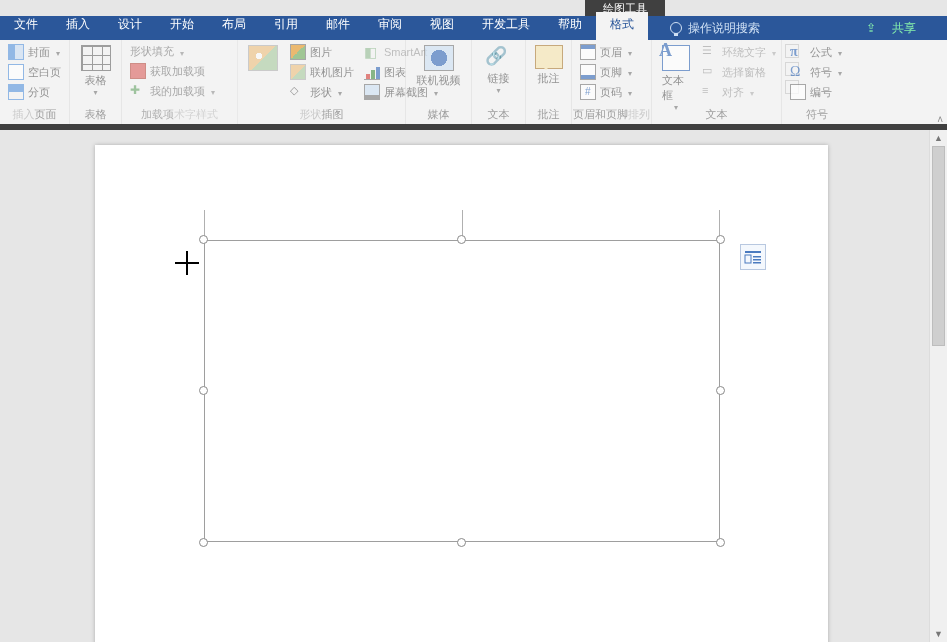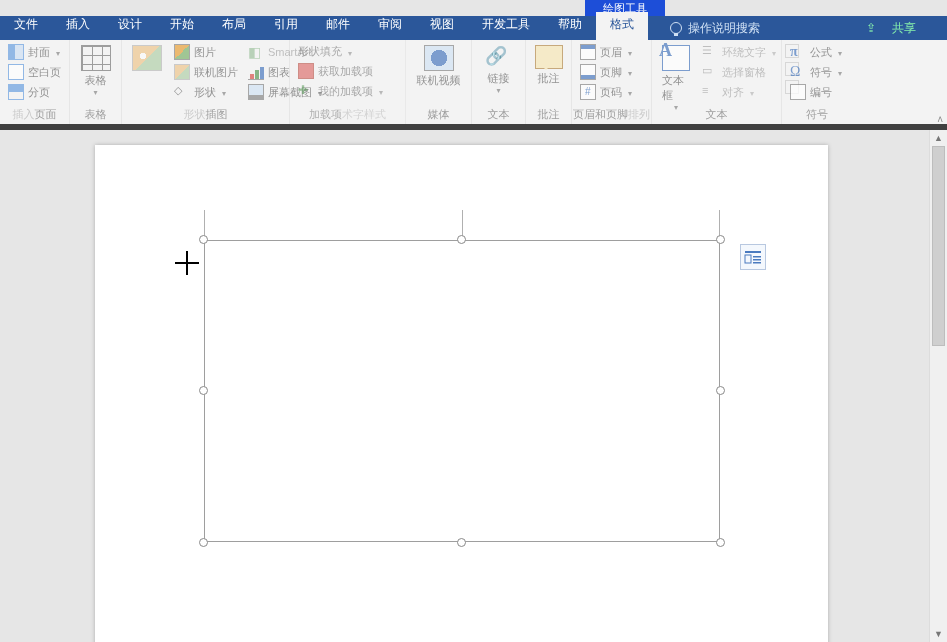--- a/index.html
+++ b/index.html
@@ -1,19 +1,19 @@
 <!DOCTYPE html>
 <html><head>
 <meta charset="utf-8">
 <style>
 * { box-sizing: border-box; margin: 0; padding: 0; }
 body { font-family: "Microsoft YaHei", "Segoe UI", sans-serif; font-size: 12px; background: #e6e6e6; width: 947px; height: 642px; overflow: hidden; position: relative; }
 
 
-.contextual-tab { position: absolute; top: 0; left: 585px; background: #1d4ed8; color: #fff; padding: 2px 18px; font-size: 11px; height: 20px; line-height: 12px; text-align: center; }
+.contextual-tab { position: absolute; top: 0; left: 585px; background: #404040; color: #fff; padding: 2px 18px; font-size: 11px; height: 20px; line-height: 12px; text-align: center; }
 
 .tabbar { position: absolute; top: 16px; left: 0; right: 0; height: 24px; background: #2b579a; display: flex; align-items: center; color: #fff; }
 .tab { padding: 0 14px; height: 33px; line-height: 24px; font-size: 12px; cursor: pointer; }
 .tab.active { background: #f3f3f3; color: #2b579a; }
 .tell-me { display: flex; align-items: center; gap: 6px; padding: 0 22px; color: #cfe0f4; }
 .bulb { width: 12px; height: 12px; border: 1px solid #cfe0f4; border-radius: 50%; position: relative; }
 .bulb::after { content:""; position:absolute; bottom:-3px; left:3px; width:4px; height:3px; background:#cfe0f4; }
 .share { margin-left: auto; margin-right: 31px; display:flex; align-items:center; gap:16px; color:#86efac; }
 .share-icon::before { content: "⇪"; font-size: 12px; }
 
@@ -146,20 +146,39 @@
 
   <div class="group dim2" style="width:52px">
     <div class="btn-big">
       <span class="ic-table"></span>
       <span>表格</span>
       <span class="dd">▾</span>
     </div>
     <div class="group-label">表格</div>
   </div>
 
+  <div class="group dim" style="width:116px">
+    <div class="col">
+      <div class="btn-s">
+          <span>形状填充</span>
+          <span class="dd"></span>
+        </div>
+      <div class="btn-s">
+          <span class="ic ic-store"></span>
+          <span>获取加载项</span>
+        </div>
+      <div class="btn-s">
+          <span class="ic ic-myadd"></span>
+          <span>我的加载项</span>
+          <span class="dd"></span>
+        </div>
+    </div>
+    <div class="group-label"><span>加载项</span><span style="color:#b8b8b8">术字样式</span></div>
+  </div>
+
   <div class="group dim2" style="width:168px">
     <div class="row">
       <div class="btn-big dim">
         <span class="ic-olpic"></span>
       </div>
       <div class="col">
         <div class="btn-s">
             <span class="ic ic-pic"></span>
             <span>图片</span>
           </div>
@@ -183,39 +202,20 @@
             <span>图表</span>
           </div>
         <div class="btn-s">
             <span class="ic ic-screen"></span>
             <span>屏幕截图</span>
             <span class="dd"></span>
           </div>
       </div>
     </div>
     <div class="group-label"><span style="color:#b8b8b8">形状</span><span>插图</span></div>
-  </div>
-
-  <div class="group dim" style="width:116px">
-    <div class="col">
-      <div class="btn-s">
-          <span>形状填充</span>
-          <span class="dd"></span>
-        </div>
-      <div class="btn-s">
-          <span class="ic ic-store"></span>
-          <span>获取加载项</span>
-        </div>
-      <div class="btn-s">
-          <span class="ic ic-myadd"></span>
-          <span>我的加载项</span>
-          <span class="dd"></span>
-        </div>
-    </div>
-    <div class="group-label"><span>加载项</span><span style="color:#b8b8b8">术字样式</span></div>
   </div>
 
   <div class="group dim2" style="width:66px">
     <div class="btn-big">
       <span class="ic-video"></span>
       <span>联机视频</span>
     </div>
     <div class="group-label">媒体</div>
   </div>
 

